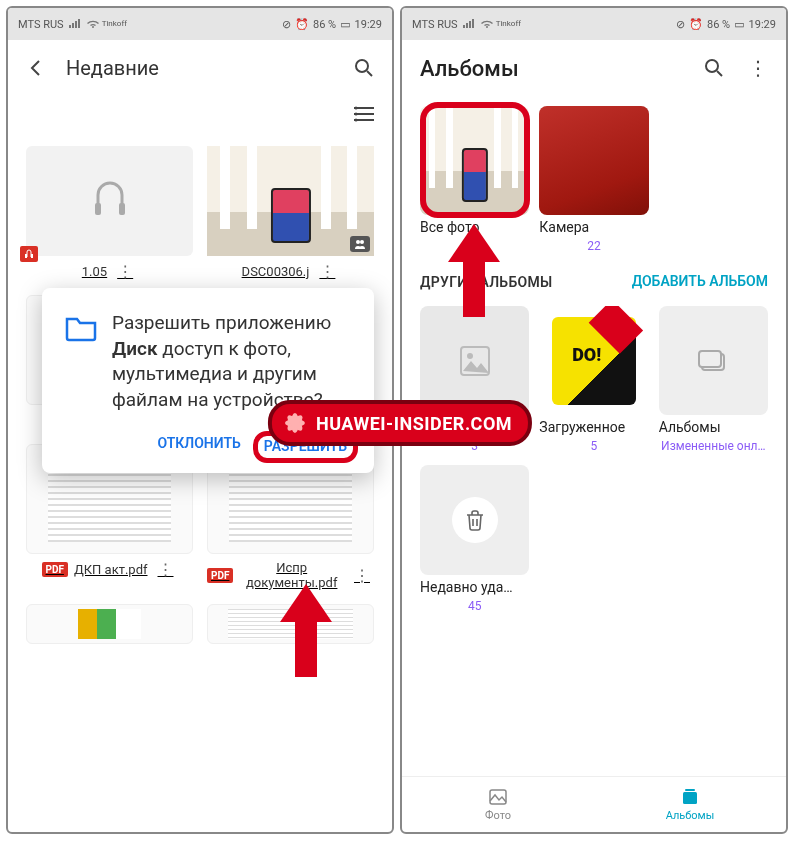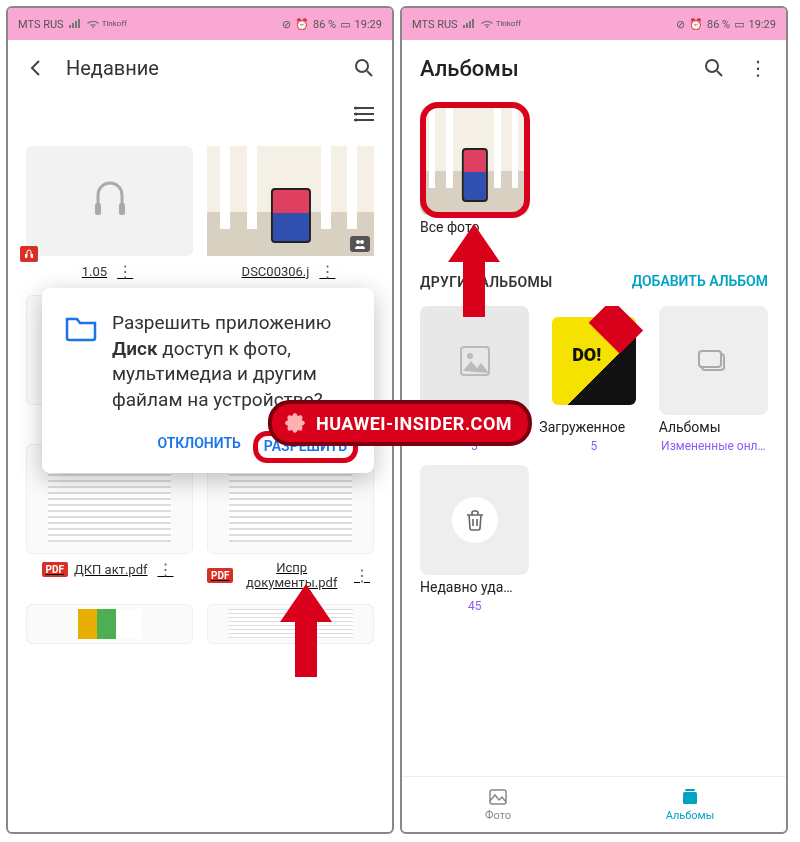--- a/index.html
+++ b/index.html
@@ -25,21 +25,21 @@
   }
   
   .statusbar {
     height: 32px;
     display: flex;
     justify-content: space-between;
     align-items: center;
     padding: 0 10px;
     font-size: 11px;
     color: #555;
-    background: #f9a8d4;
+    background: #e5e5e5;
   }
   .statusbar-left, .statusbar-right { display: flex; align-items: center; gap: 4px; }
   .statusbar .sig { display:inline-block; }
   .app-header {
     height: 56px;
     display: flex;
     align-items: center;
     padding: 0 14px;
     gap: 16px;
   }
@@ -382,20 +382,27 @@
           <div class="room">
             <div class="col" style="left:8%"></div>
               <div class="col" style="left:24%"></div>
             <div class="col" style="left:68%"></div>
               <div class="col" style="left:84%"></div>
             <div class="phone-mini"></div>
           </div>
         </div>
         <div class="album-name">Все фото</div>
         <div class="album-count">67</div>
+      </div>
+      <div class="album">
+        <div class="album-thumb">
+            <div class="camera-red"></div>
+          </div>
+        <div class="album-name">Камера</div>
+        <div class="album-count">22</div>
       </div>
     </div>
 
     <div class="badge-overlay" style="left:18px; top:94px; width:110px; height:116px"></div>
     <div class="arrow-up" style="left:46px; top:216px">
       <div class="head"></div>
         <div class="stem"></div>
     </div>
 
     <div class="other-row">

